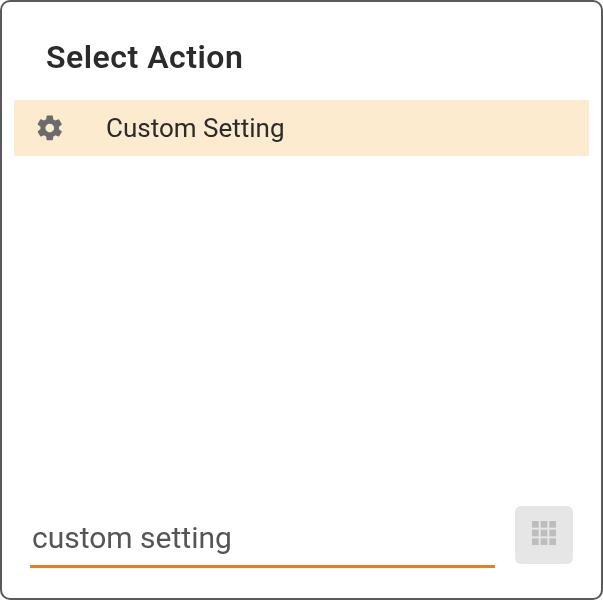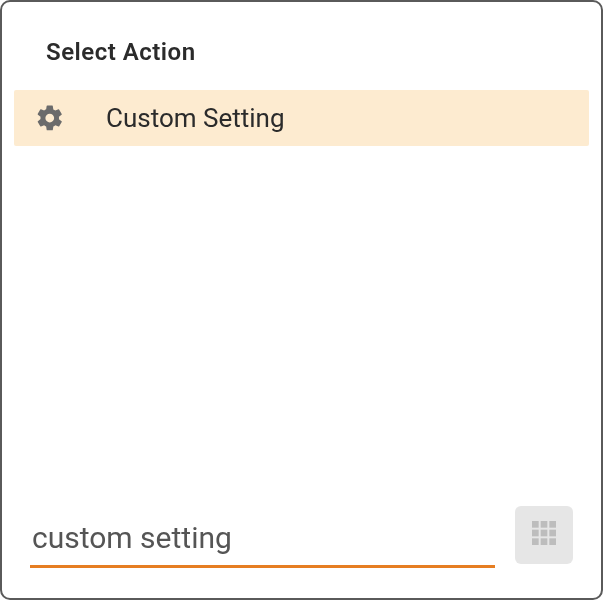--- a/index.html
+++ b/index.html
@@ -22,21 +22,21 @@
       background: #ffffff;
       display: flex;
       flex-direction: column;
       padding: 0;
       position: relative;
     }
     .header {
       padding: 36px 44px 24px 44px;
     }
     .header-title {
-      font-size: 24px;
+      font-size: 32px;
       font-weight: 600;
       color: #2b2b2b;
       letter-spacing: 0.5px;
     }
     .list {
       padding: 0 12px;
     }
     .list-item {
       display: flex;
       align-items: center;

